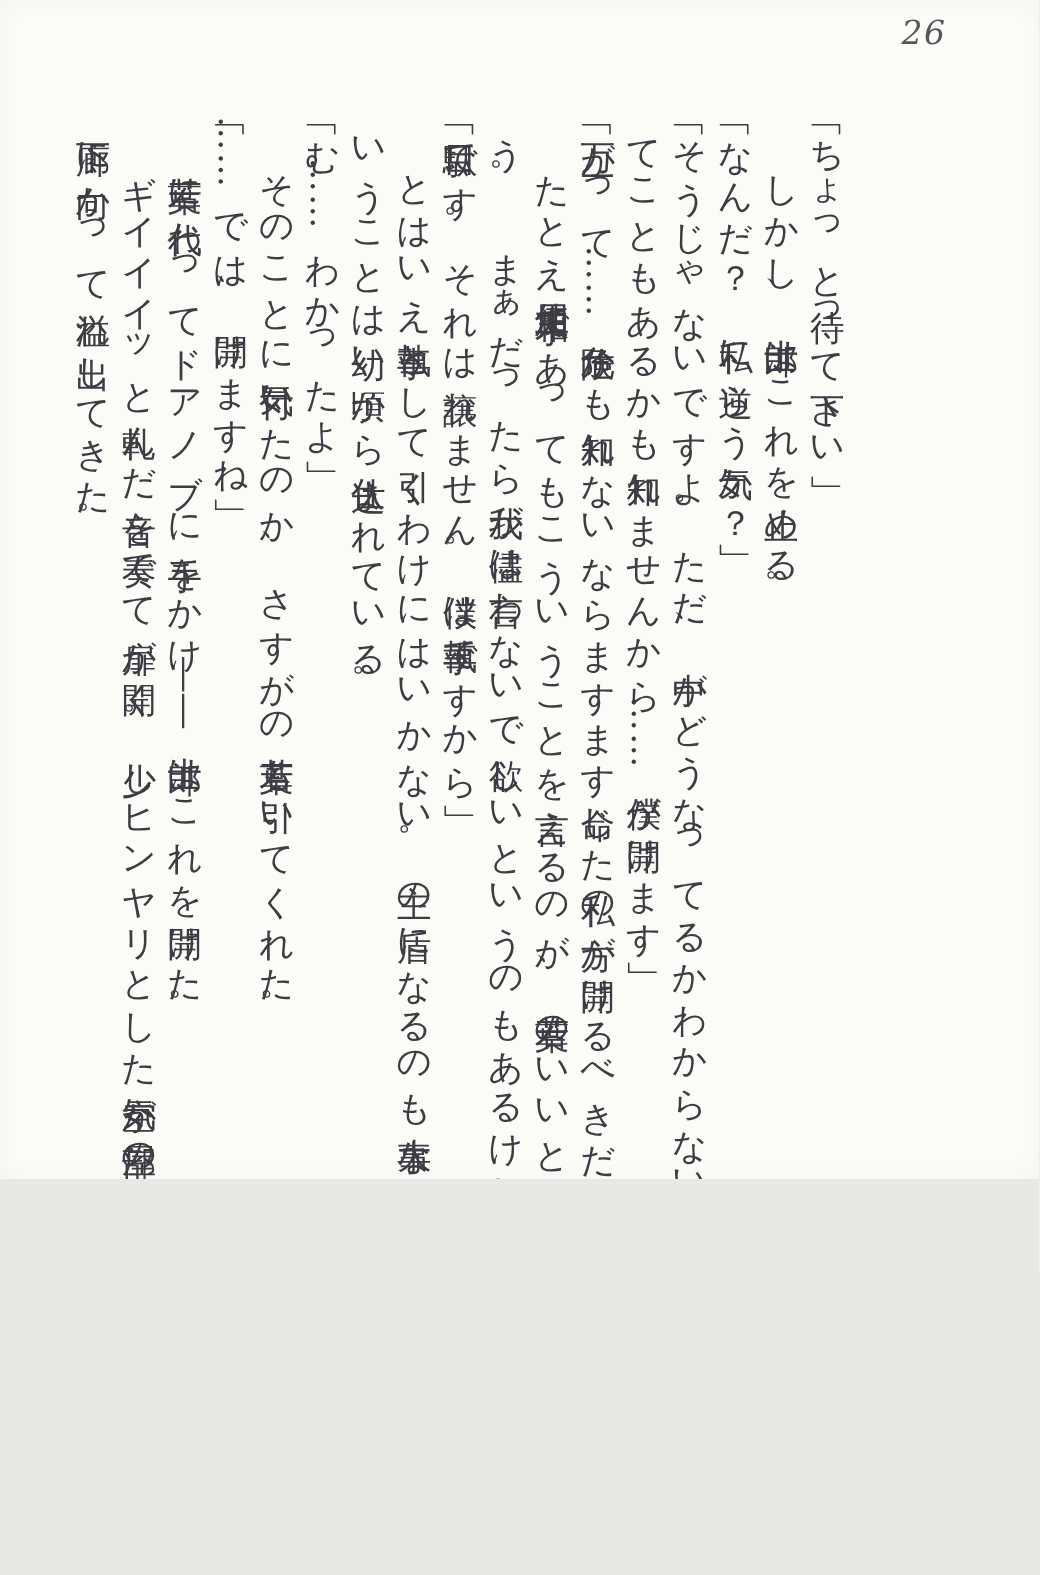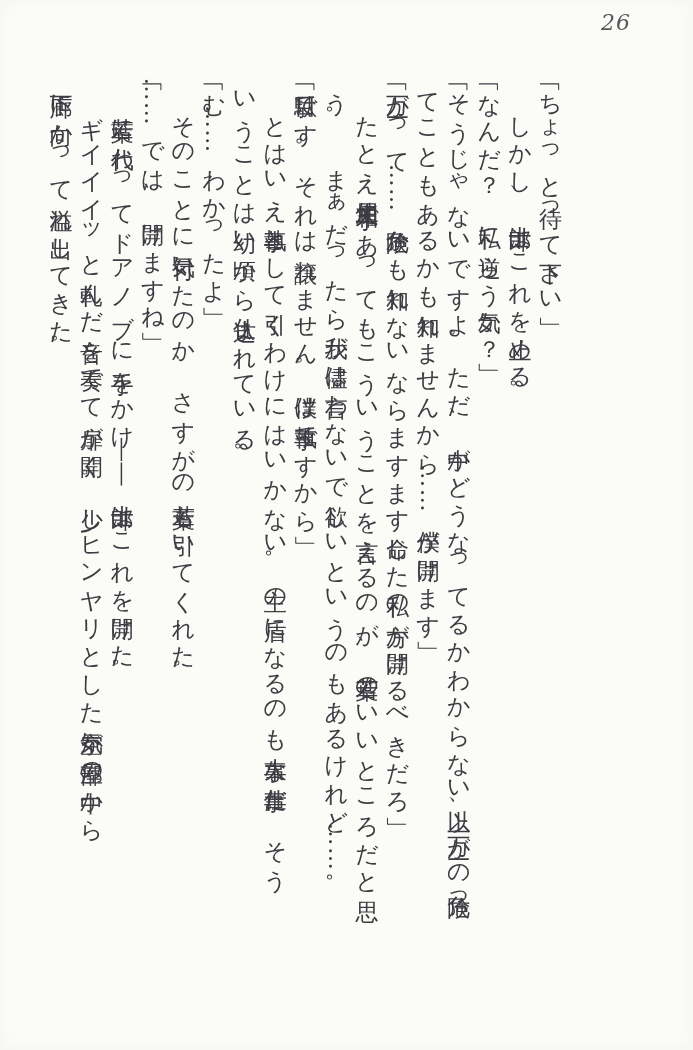--- a/index.html
+++ b/index.html
@@ -3,21 +3,21 @@
 <meta charset="utf-8">
 <style>
   html, body {
     margin: 0;
     padding: 0;
     background: #e8e8e6;
   }
   .page {
     position: relative;
     width: 693px;
-    height: 1050px;
+    height: 786px;
     background: #fbfbf8;
     overflow: hidden;
     box-shadow: inset 0 0 18px rgba(0,0,0,0.03);
     font-family: "DejaVu Serif", "Liberation Serif", serif;
   }
   .page-number {
     position: absolute;
     top: 10px;
     left: 601px;
     font-size: 22px;

